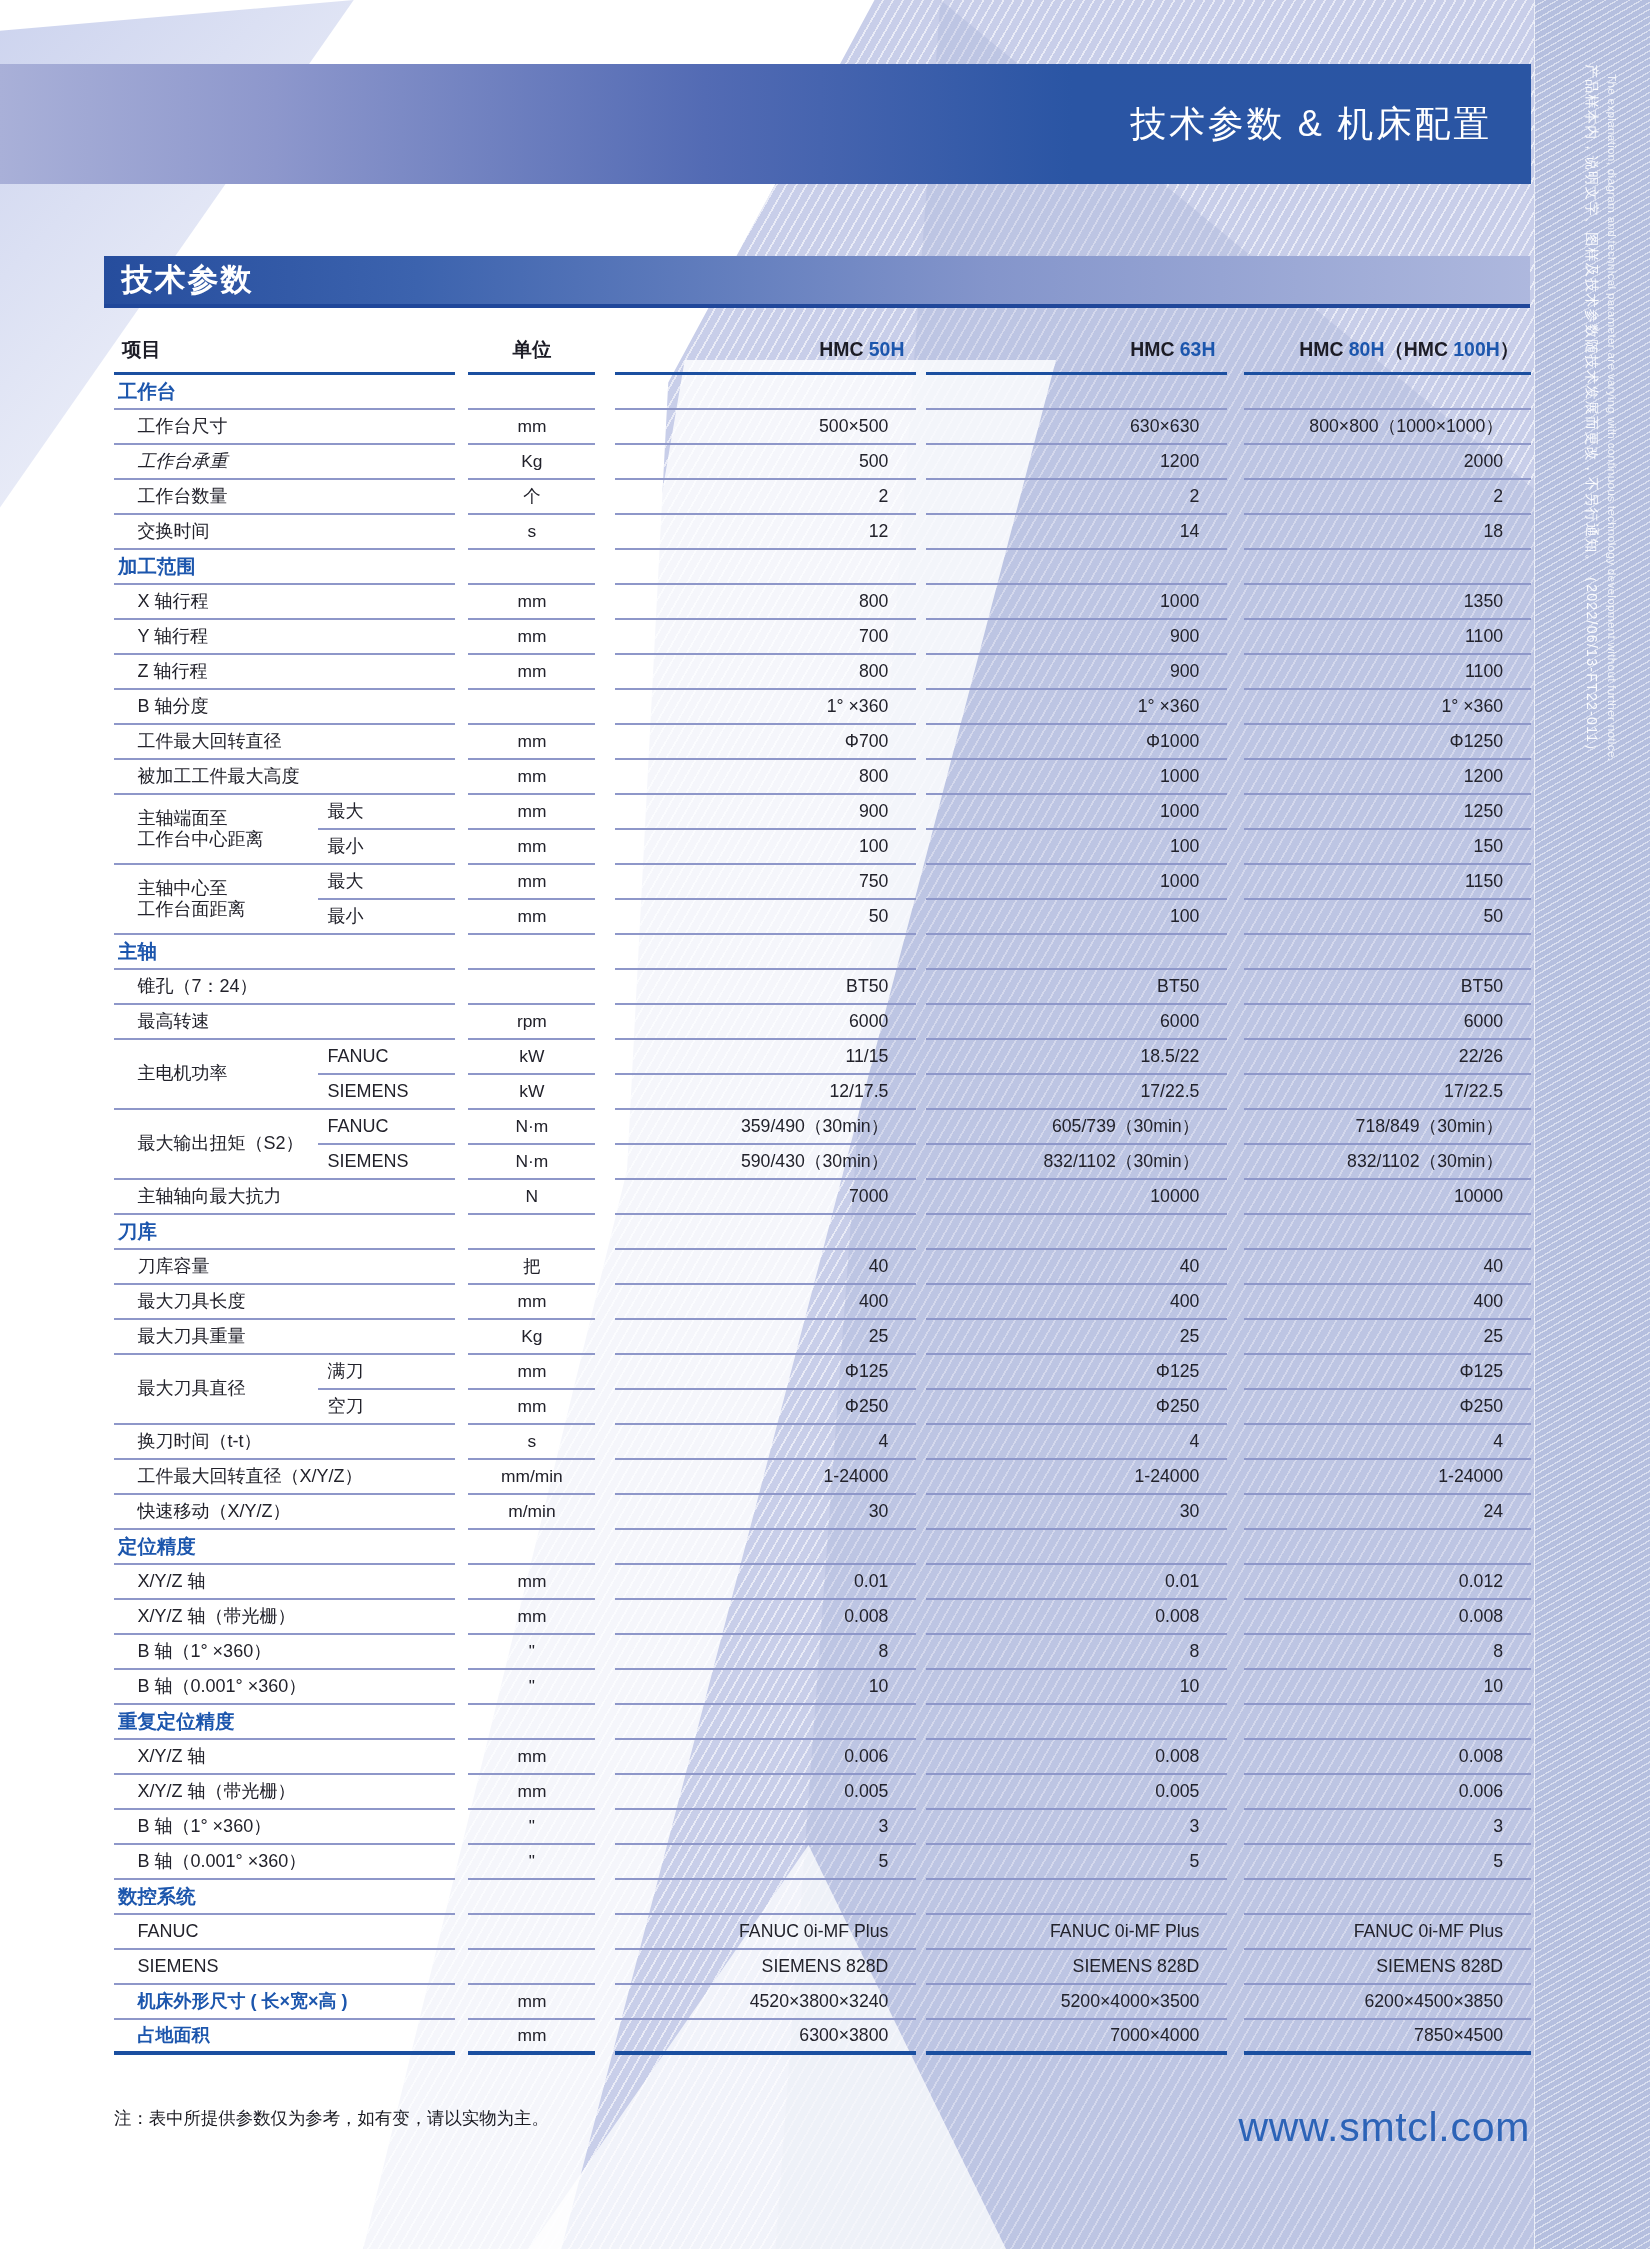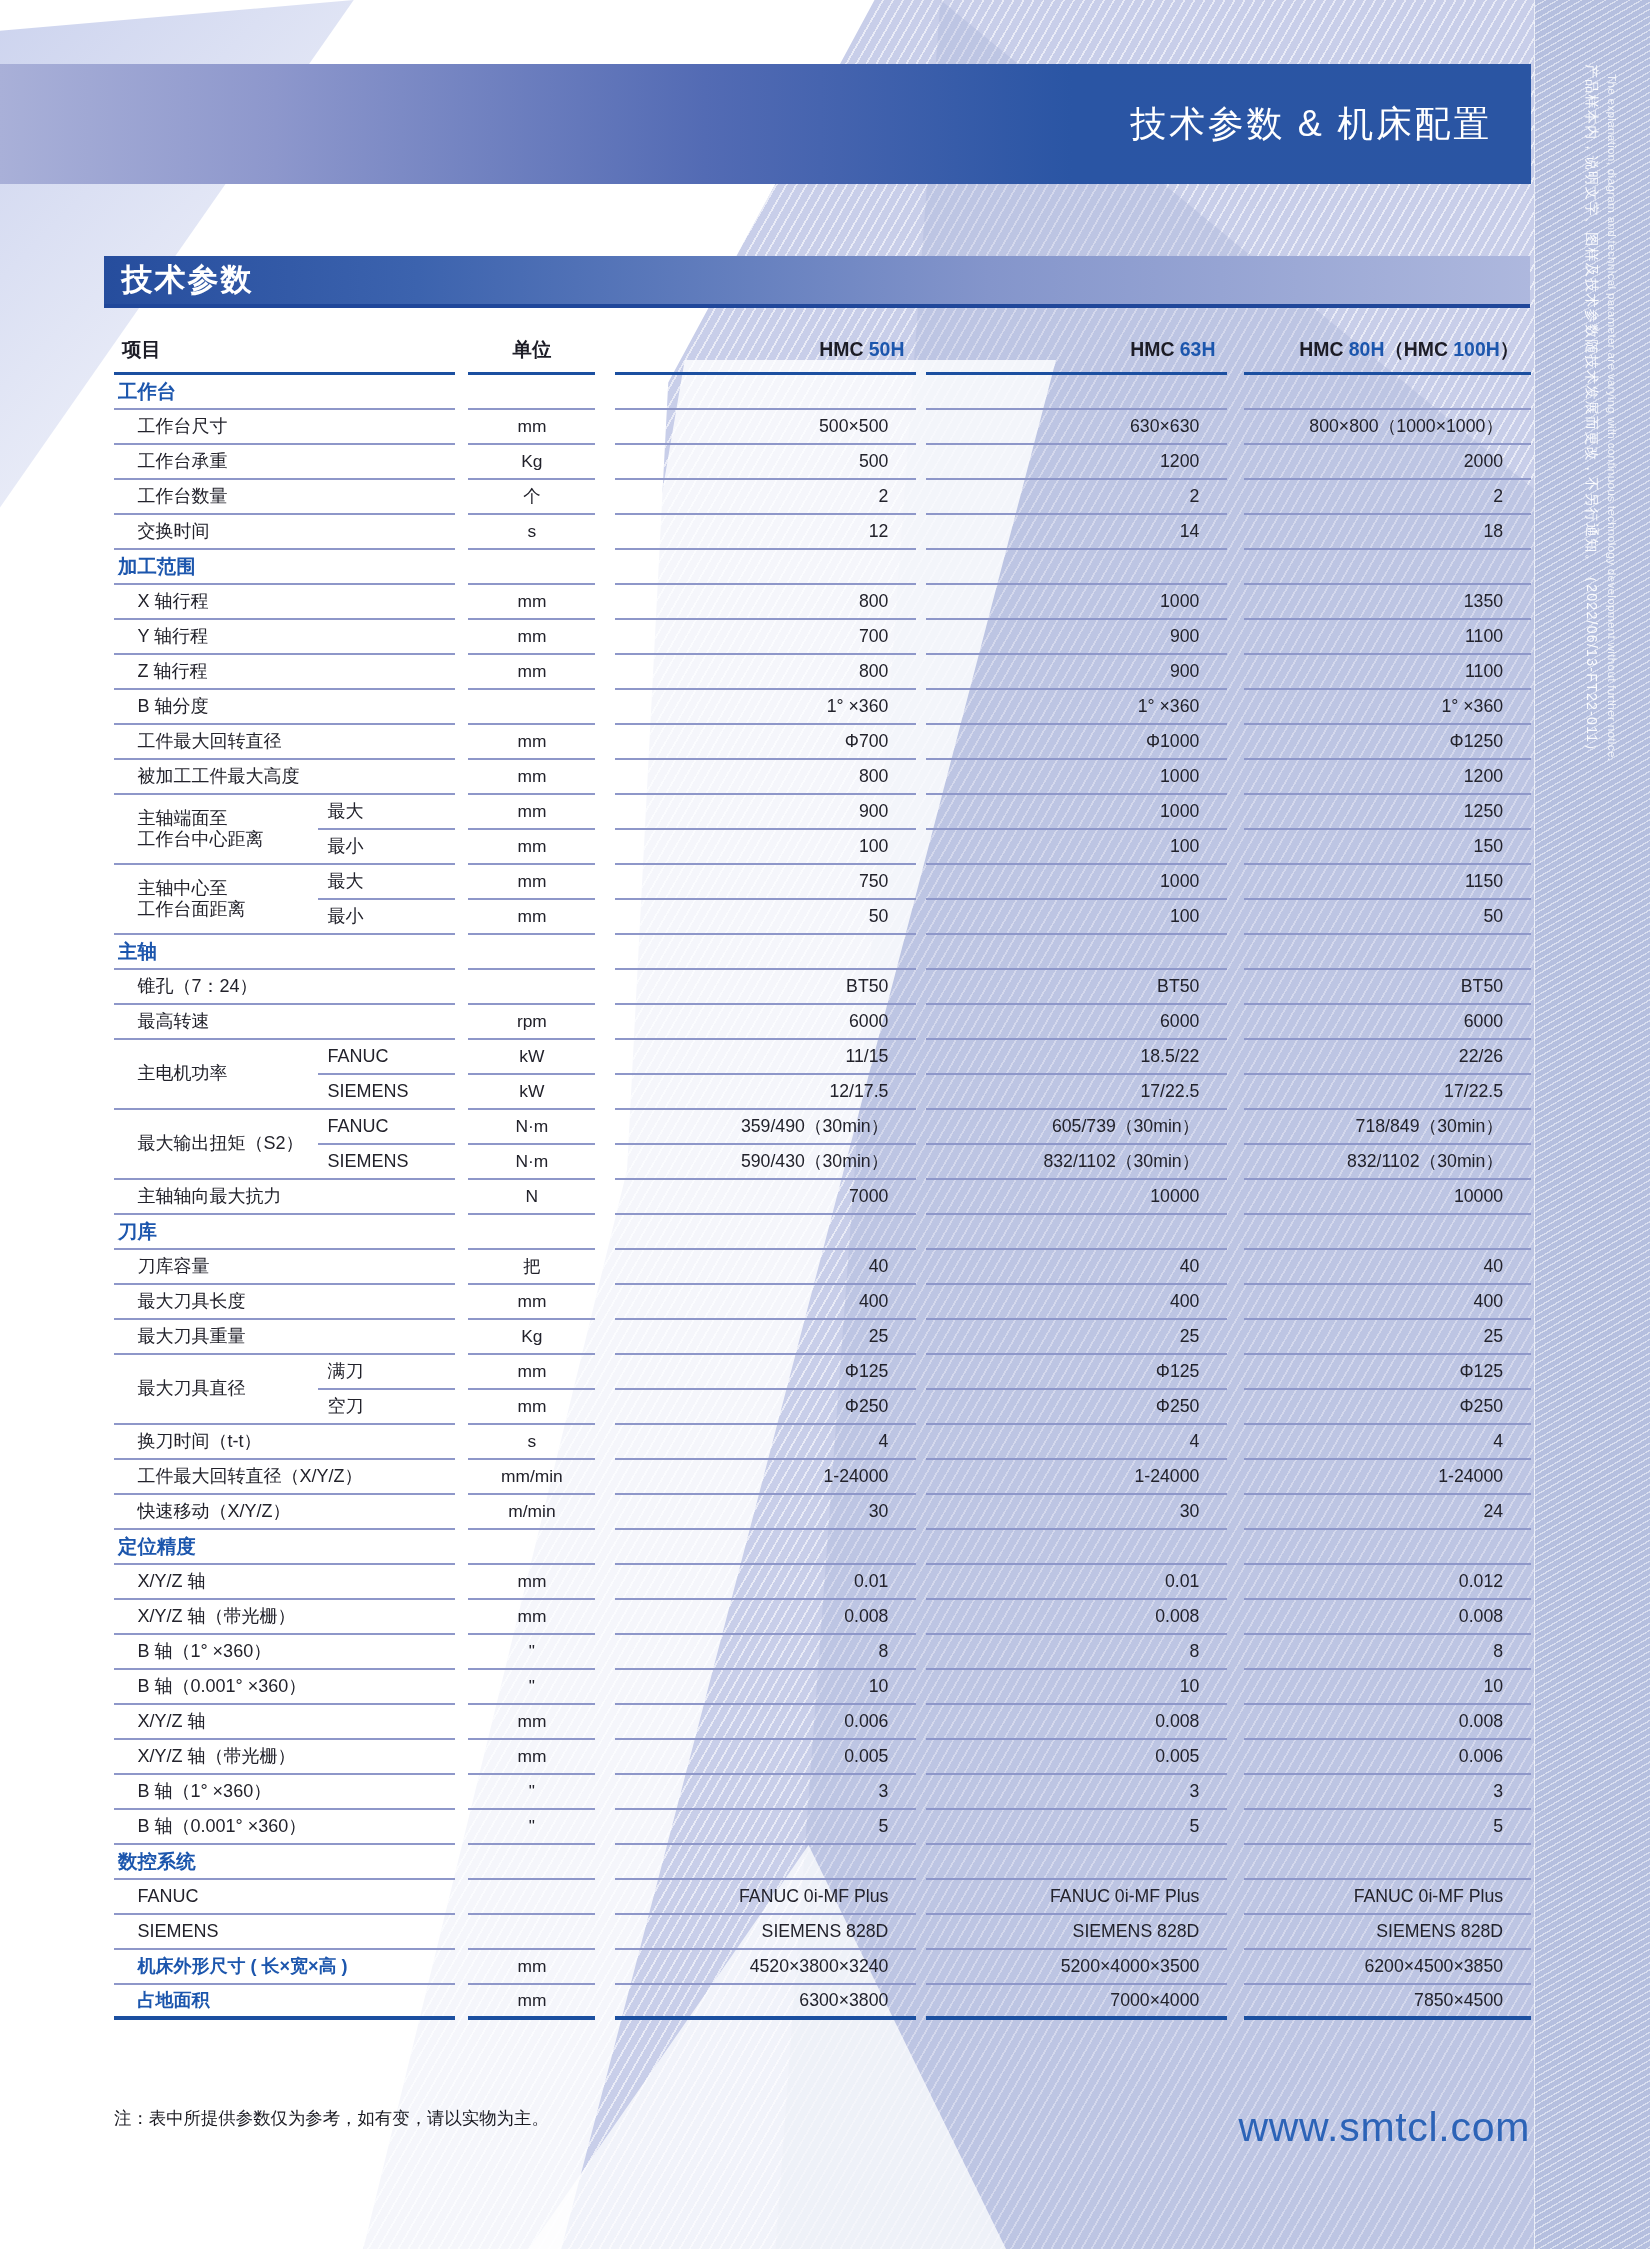--- a/index.html
+++ b/index.html
@@ -149,21 +149,21 @@
           <div class="cell sep" style="grid-column: 9;"></div>
         </div>
         <div class="grid-row r">
           <div class="cell lab sep" style="grid-column: 1;">工作台尺寸</div>
           <div class="cell unit sep" style="grid-column: 3;">mm</div>
           <div class="cell val sep" style="grid-column: 5;">500×500</div>
           <div class="cell val sep" style="grid-column: 7;">630×630</div>
           <div class="cell val sep" style="grid-column: 9;">800×800（1000×1000）</div>
         </div>
         <div class="grid-row r">
-          <div class="cell lab sep" style="grid-column: 1;">工作台承重</div>
+          <div class="cell lab sep" style="grid-column: 1; font-style: italic;">工作台承重</div>
           <div class="cell unit sep" style="grid-column: 3;">Kg</div>
           <div class="cell val sep" style="grid-column: 5;">500</div>
           <div class="cell val sep" style="grid-column: 7;">1200</div>
           <div class="cell val sep" style="grid-column: 9;">2000</div>
         </div>
         <div class="grid-row r">
           <div class="cell lab sep" style="grid-column: 1;">工作台数量</div>
           <div class="cell unit sep" style="grid-column: 3;">个</div>
           <div class="cell val sep" style="grid-column: 5;">2</div>
           <div class="cell val sep" style="grid-column: 7;">2</div>
@@ -398,20 +398,27 @@
           <div class="cell val sep" style="grid-column: 9;">8</div>
         </div>
         <div class="grid-row r">
           <div class="cell lab sep" style="grid-column: 1;">B 轴（0.001° ×360）</div>
           <div class="cell unit sep" style="grid-column: 3;">"</div>
           <div class="cell val sep" style="grid-column: 5;">10</div>
           <div class="cell val sep" style="grid-column: 7;">10</div>
           <div class="cell val sep" style="grid-column: 9;">10</div>
         </div>
         <div class="grid-row r">
+          <div class="cell stitle sep" style="grid-column: 1;">重复定位精度</div>
+          <div class="cell sep" style="grid-column: 3;"></div>
+          <div class="cell sep" style="grid-column: 5;"></div>
+          <div class="cell sep" style="grid-column: 7;"></div>
+          <div class="cell sep" style="grid-column: 9;"></div>
+        </div>
+        <div class="grid-row r">
           <div class="cell lab sep" style="grid-column: 1;">X/Y/Z 轴</div>
           <div class="cell unit sep" style="grid-column: 3;">mm</div>
           <div class="cell val sep" style="grid-column: 5;">0.006</div>
           <div class="cell val sep" style="grid-column: 7;">0.008</div>
           <div class="cell val sep" style="grid-column: 9;">0.008</div>
         </div>
         <div class="grid-row r">
           <div class="cell lab sep" style="grid-column: 1;">X/Y/Z 轴（带光栅）</div>
           <div class="cell unit sep" style="grid-column: 3;">mm</div>
           <div class="cell val sep" style="grid-column: 5;">0.005</div>

